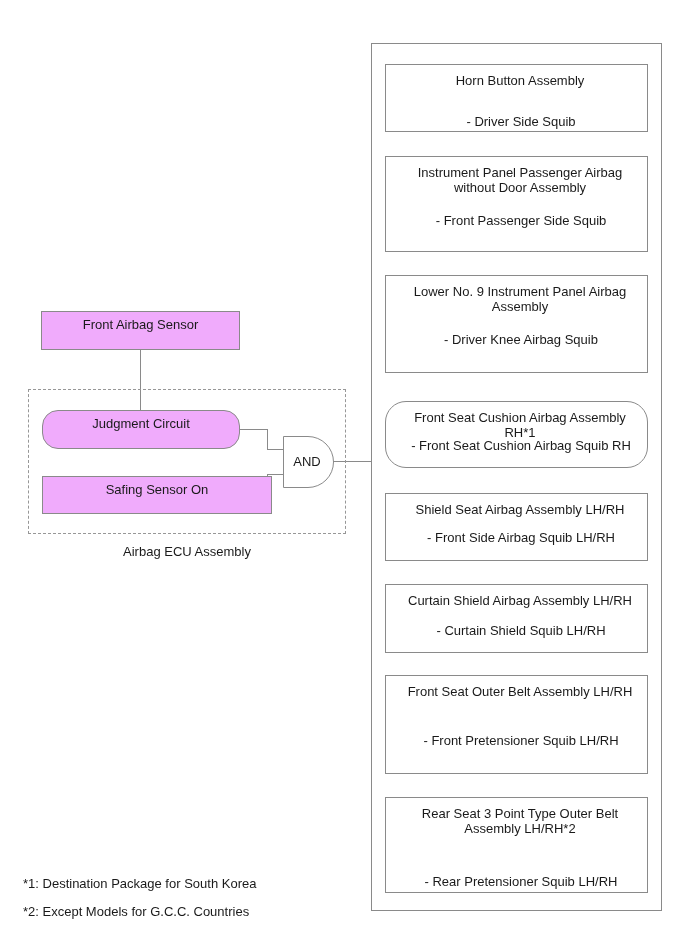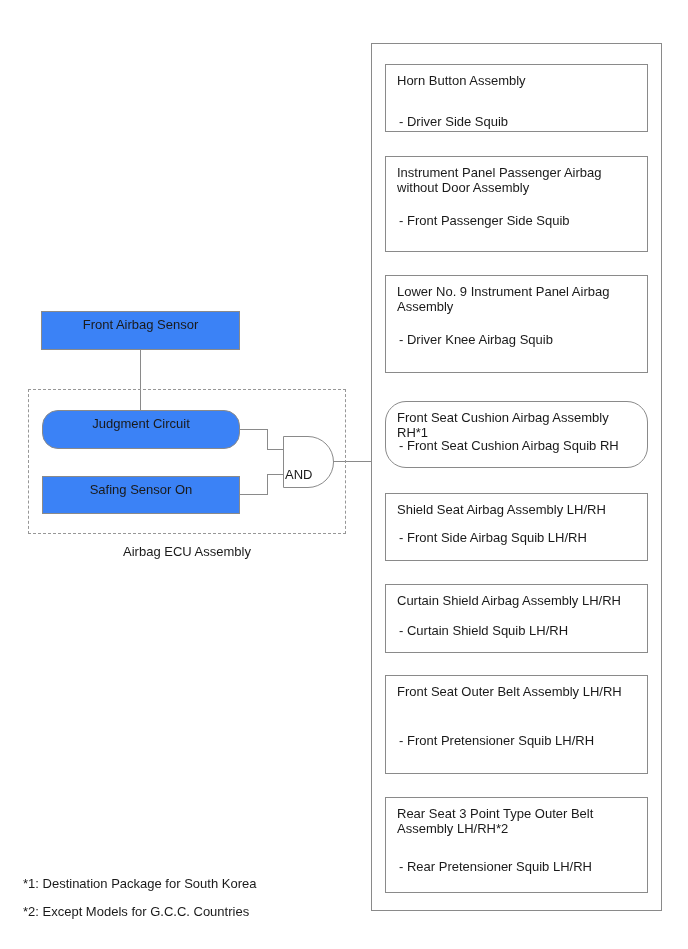--- a/index.html
+++ b/index.html
@@ -16,57 +16,57 @@
   svg.overlay {
     position: absolute;
     left: 0; top: 0;
     width: 688px; height: 949px;
     pointer-events: none;
   }
   .box {
     position: absolute;
     border: 1px solid #8a8a8a;
     box-sizing: border-box;
-    background: #3b82f6;
+    background: #f0abfc;
     text-align: center;
     padding-top: 5px;
     line-height: 15px;
   }
   .sensor   { left: 41px;  top: 311px; width: 199px; height: 39px; }
   .judgment { left: 42px;  top: 410px; width: 198px; height: 39px; border-radius: 16px; }
-  .safing   { left: 42px;  top: 476px; width: 198px; height: 38px; }
+  .safing   { left: 42px;  top: 476px; width: 230px; height: 38px; }
   .dashed-box {
     position: absolute;
     left: 28px; top: 389px;
     width: 318px; height: 145px;
     border: 1px dashed #979797;
     box-sizing: border-box;
   }
   .and-label {
     position: absolute;
     left: 285px; top: 454px;
     width: 44px;
-    text-align: left;
+    text-align: center;
     line-height: 15px;
-    margin-top: 13px;
   }
   .ecu-label {
     position: absolute;
     left: 28px; top: 544px;
     width: 318px;
     text-align: center;
     line-height: 15px;
   }
   .right-panel {
     position: absolute;
     left: 371px; top: 43px;
     width: 291px; height: 868px;
     border: 1px solid #8a8a8a;
     box-sizing: border-box;
     background: #ffffff;
+    text-align: center;
   }
   .rp-box {
     position: absolute;
     left: 13px;
     width: 263px;
     border: 1px solid #8a8a8a;
     box-sizing: border-box;
     background: #ffffff;
   }
   .rp-title {
@@ -79,21 +79,21 @@
     right: 4px;
     line-height: 15px;
   }
   .bx1 { top: 20px;  height: 68px; }  .bx1 .rp-squib { top: 49px; }
   .bx2 { top: 112px; height: 96px; }  .bx2 .rp-squib { top: 56px; }
   .bx3 { top: 231px; height: 98px; }  .bx3 .rp-squib { top: 56px; }
   .bx4 { top: 357px; height: 67px; border-radius: 21px; }  .bx4 .rp-squib { top: 36px; }
   .bx5 { top: 449px; height: 68px; }  .bx5 .rp-squib { top: 36px; }
   .bx6 { top: 540px; height: 69px; }  .bx6 .rp-squib { top: 38px; }
   .bx7 { top: 631px; height: 99px; }  .bx7 .rp-squib { top: 57px; }
-  .bx8 { top: 753px; height: 96px; }  .bx8 .rp-squib { top: 61px; }
+  .bx8 { top: 753px; height: 96px; }  .bx8 .rp-squib { top: 76px; }
   .footnote {
     position: absolute;
     left: 23px;
     line-height: 15px;
   }
   .f1 { top: 876px; }
   .f2 { top: 904px; }
 </style>
 </head>
 <body>

